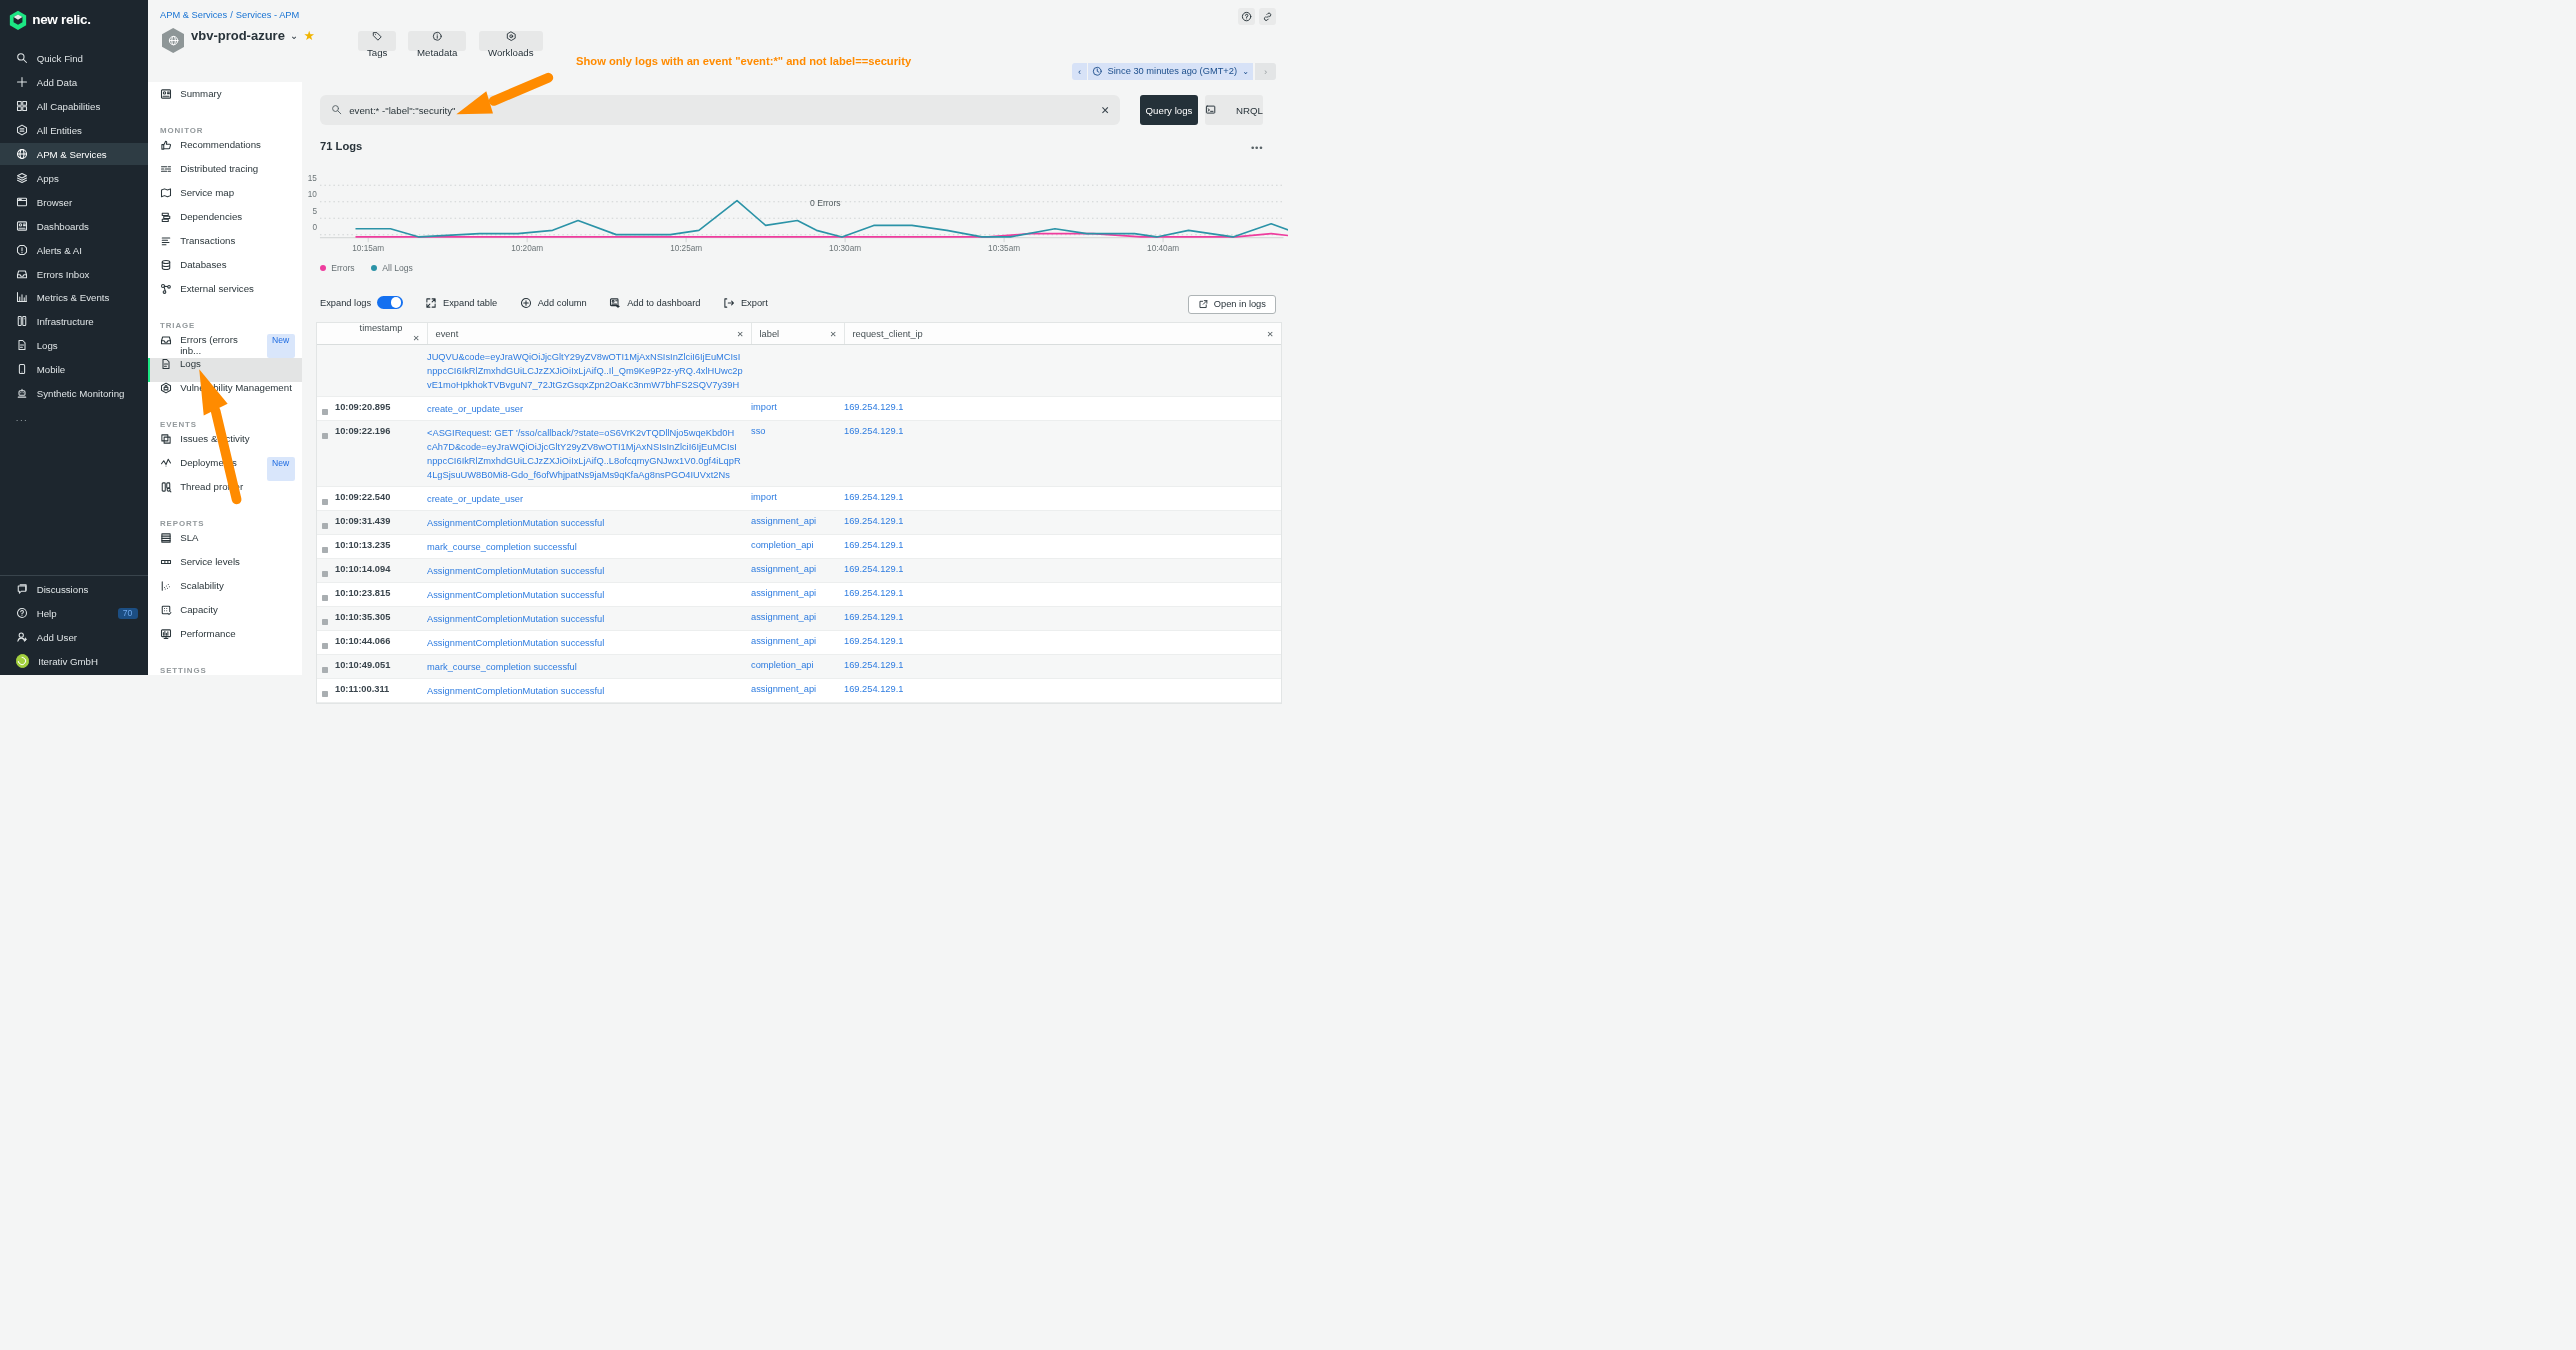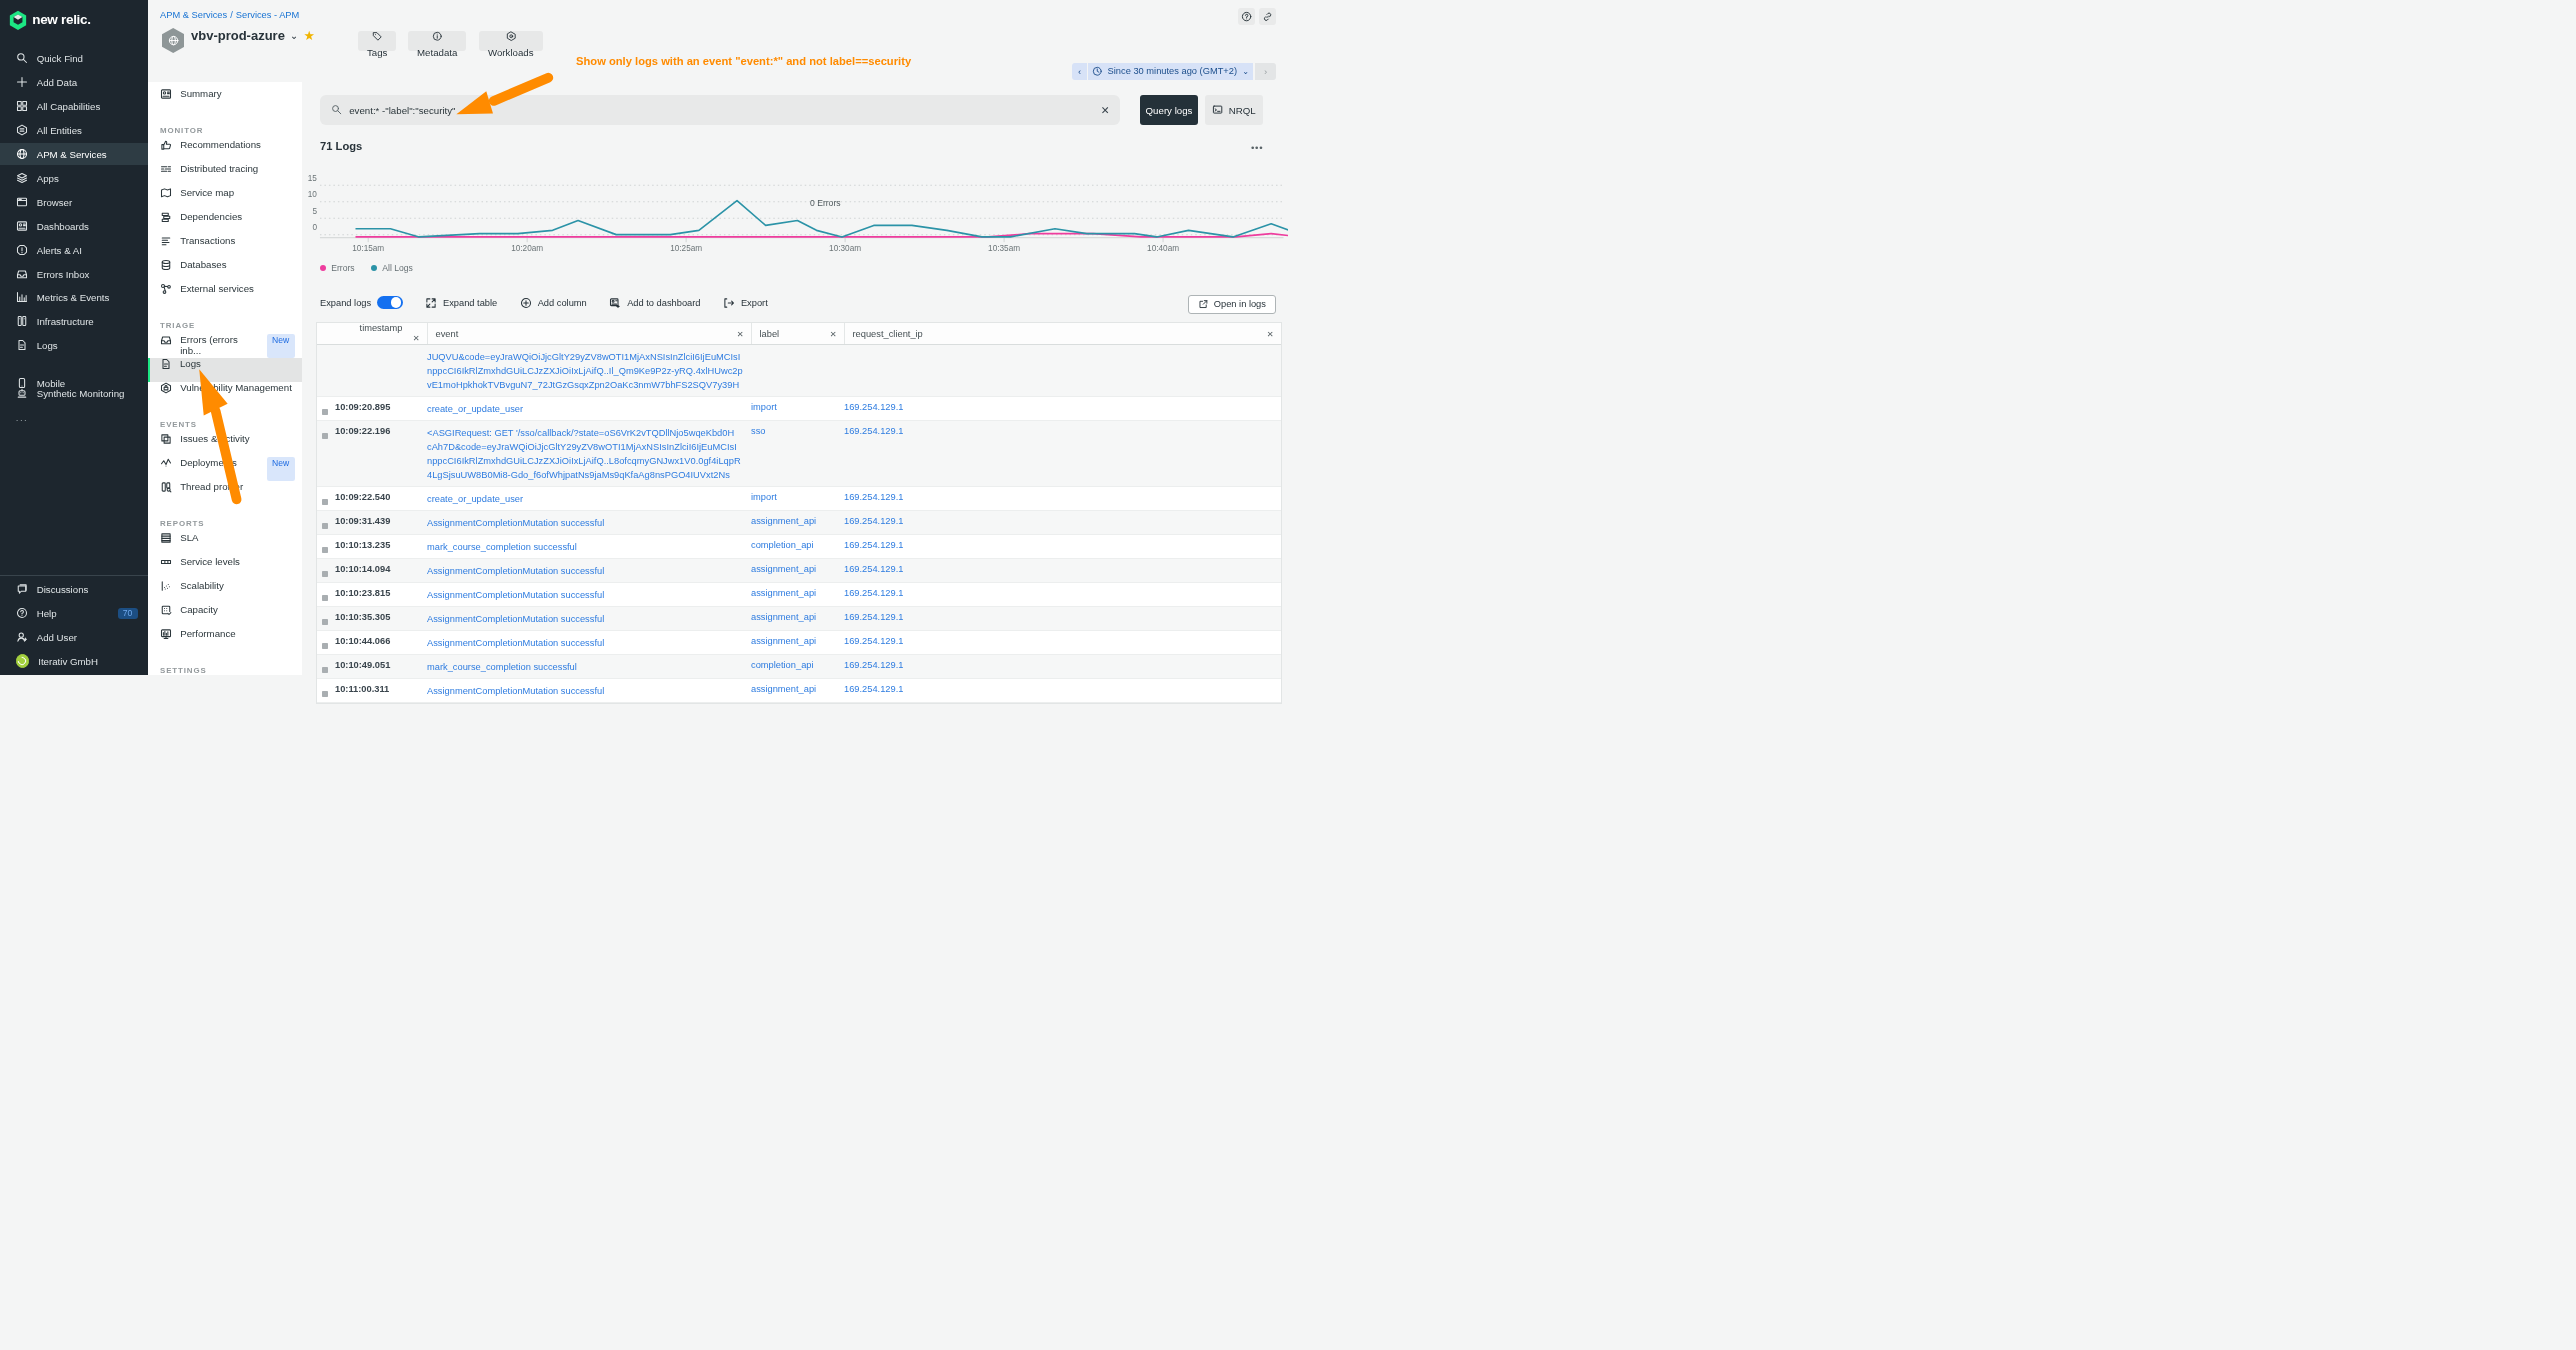--- a/index.html
+++ b/index.html
@@ -58,21 +58,21 @@
     font-size:8.6px; padding:0.7px 5.2px; border-radius:2.2px; }
 
   
   #searchbar { left:320px; top:95px; width:800px; height:30px; background:#e8e9e9;
     border-radius:6px; display:flex; align-items:center; padding:0 10.5px; gap:7.5px; }
   #searchbar .q { font-size:9.7px; color:#2b363b; flex:1; }
   #searchbar .clr { color:#39444c; font-size:10.5px; cursor:pointer; }
   #qlogs { left:1140px; top:95px; width:58px; height:30px; background:#243139; color:#fff;
     border-radius:3px; display:flex; align-items:center; justify-content:center; font-size:9.7px; cursor:pointer; }
   #nrql { left:1205px; top:95px; width:58px; height:30px; background:#e8e9e9; color:#28333a;
-    border-radius:3px; display:flex; align-items:center; justify-content:center; gap:5.2px; font-size:9.7px; cursor:pointer; }
+    border-radius:3px; display:flex; align-items:center; justify-content:space-between; gap:5.2px; font-size:9.7px; cursor:pointer; }
   #count { left:320px; top:140px; font-size:11.2px; font-weight:700; color:#28333a; }
   #more { left:1251px; top:142px; color:#5a6468; font-size:9.7px; letter-spacing:0.7px; cursor:pointer; }
 
   
   #chart { left:302px; top:165px; width:986px; height:90px; }
   #chart text { font-family:"Liberation Sans","DejaVu Sans",sans-serif; font-size:11px; fill:#6c7578; stroke:none; }
   #chart-annot { left:810px; top:199px; color:#4e585c; font-size:8.6px; line-height:9.7px; }
   #legend { left:320px; top:263px; display:flex; gap:16.5px; align-items:center; }
   .leg { display:flex; gap:5.2px; align-items:center; font-size:8.6px; color:#667074; }
   .leg-dot { width:6px; height:6px; border-radius:50%; }
@@ -384,21 +384,21 @@
         <use href="#i-infra"></use>
       </svg>
       <span>Infrastructure</span>
     </div>
   <div class="gitem" style="top:334px">
       <svg class="ic" viewBox="0 0 16 16" width="12" height="12">
         <use href="#i-doc"></use>
       </svg>
       <span>Logs</span>
     </div>
-  <div class="gitem" style="top:372px">
+  <div class="gitem" style="top:358px">
       <svg class="ic" viewBox="0 0 16 16" width="12" height="12">
         <use href="#i-phone"></use>
       </svg>
       <span>Mobile</span>
     </div>
   <div class="gitem" style="top:382px">
       <svg class="ic" viewBox="0 0 16 16" width="12" height="12">
         <use href="#i-robot"></use>
       </svg>
       <span>Synthetic Monitoring</span>

